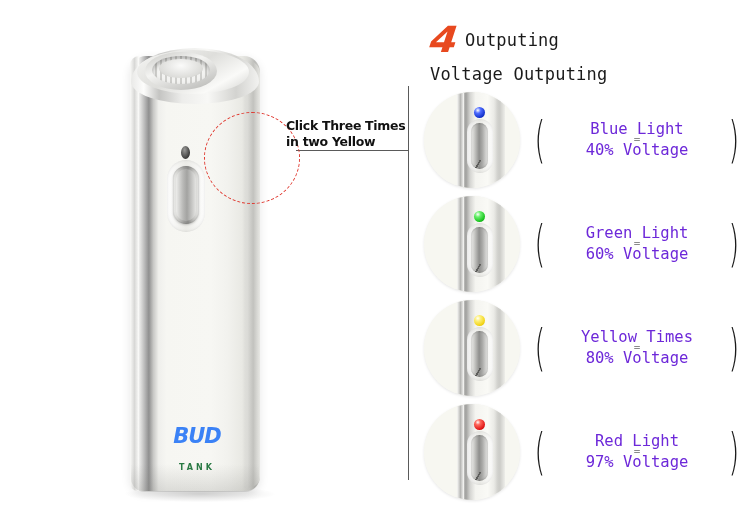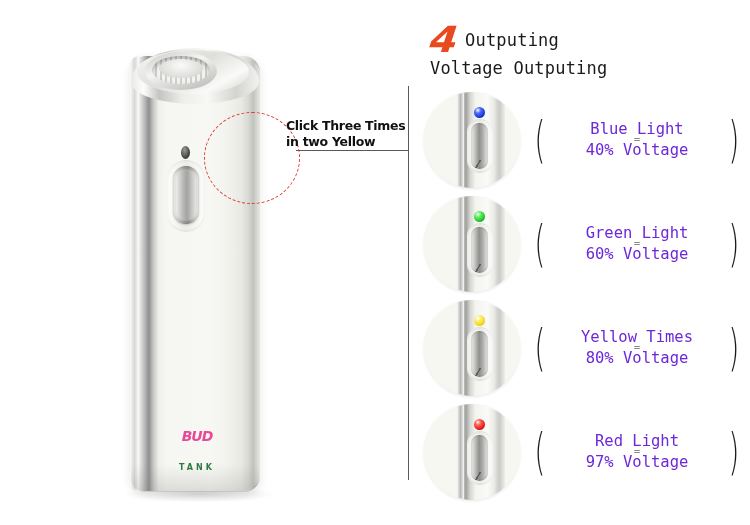--- a/index.html
+++ b/index.html
@@ -20,21 +20,21 @@
     color: #E8491F; line-height: 32px;
     letter-spacing: -2px;
     transform: skewX(-6deg) scaleX(1.12);
     transform-origin: left center;
   }
   .hdr-txt {
     font-family: "DejaVu Sans Mono", monospace;
     font-size: 17px; color: #1a1a1a; letter-spacing: 0.2px;
     white-space: nowrap;
   }
-  .hdr-row2 { margin-top: 0; }
+  .hdr-row2 { margin-top: 6px; }
 
   
   .vline { position: absolute; background: #5a5a5a; width: 1px; }
   .hline { position: absolute; background: #5a5a5a; height: 1px; }
 
   
   .device-wrap { position: absolute; left: 95px; top: 18px; width: 230px; height: 490px; }
 
   .dev-body {
     position: absolute; left: 35px; top: 38px;
@@ -121,22 +121,22 @@
     position: absolute; left: 72px; top: 142px; width: 38px; height: 72px;
     border-radius: 19px;
     background: linear-gradient(to right, rgba(255,255,255,0.9), rgba(200,200,196,0.25), rgba(255,255,255,0.85));
     box-shadow: inset 0 0 3px rgba(0,0,0,0.12);
   }
 
   
   .brand { position: absolute; left: 66px; top: 408px; width: 72px; text-align: center; }
   .brand-main {
     font-family: "DejaVu Sans", sans-serif;
-    font-size: 14px; font-weight: 700; font-style: italic;
-    color: #ec4899; letter-spacing: -1px; line-height: 20px;
+    font-size: 21px; font-weight: 700; font-style: italic;
+    color: #3b82f6; letter-spacing: -1px; line-height: 20px;
   }
   .brand-sub {
     font-family: "DejaVu Sans", sans-serif;
     font-size: 8px; font-weight: 700; color: #2a7a44;
     letter-spacing: 3px; line-height: 10px; margin-top: 17px;
   }
 
   
   .red-ellipse {
     position: absolute; left: 204px; top: 112px; width: 96px; height: 92px;

